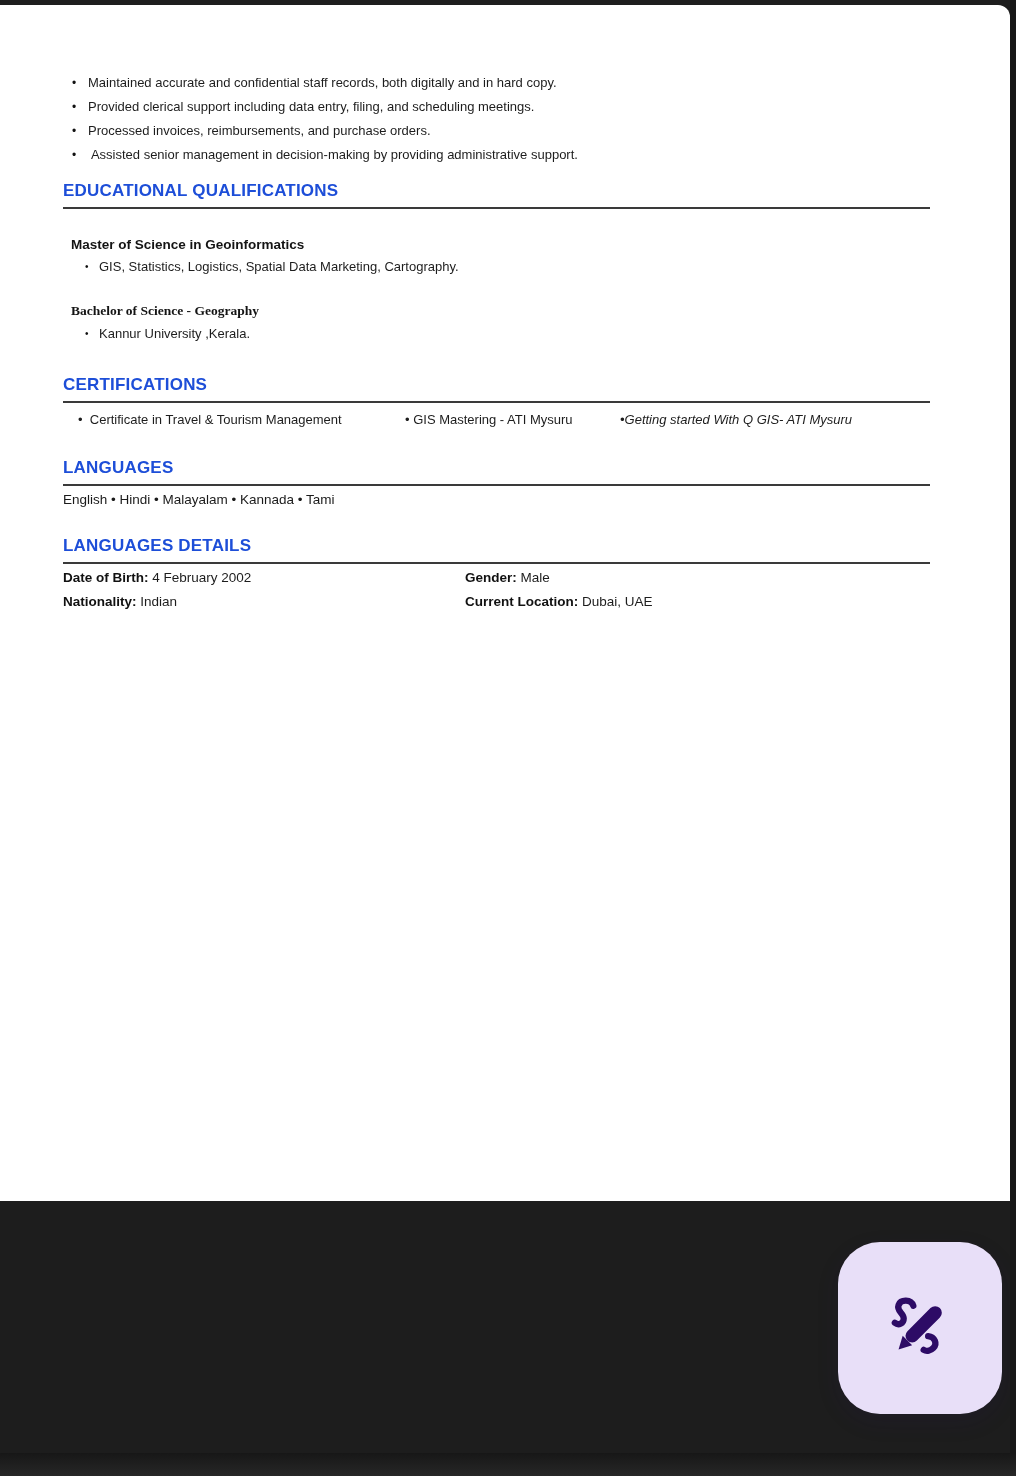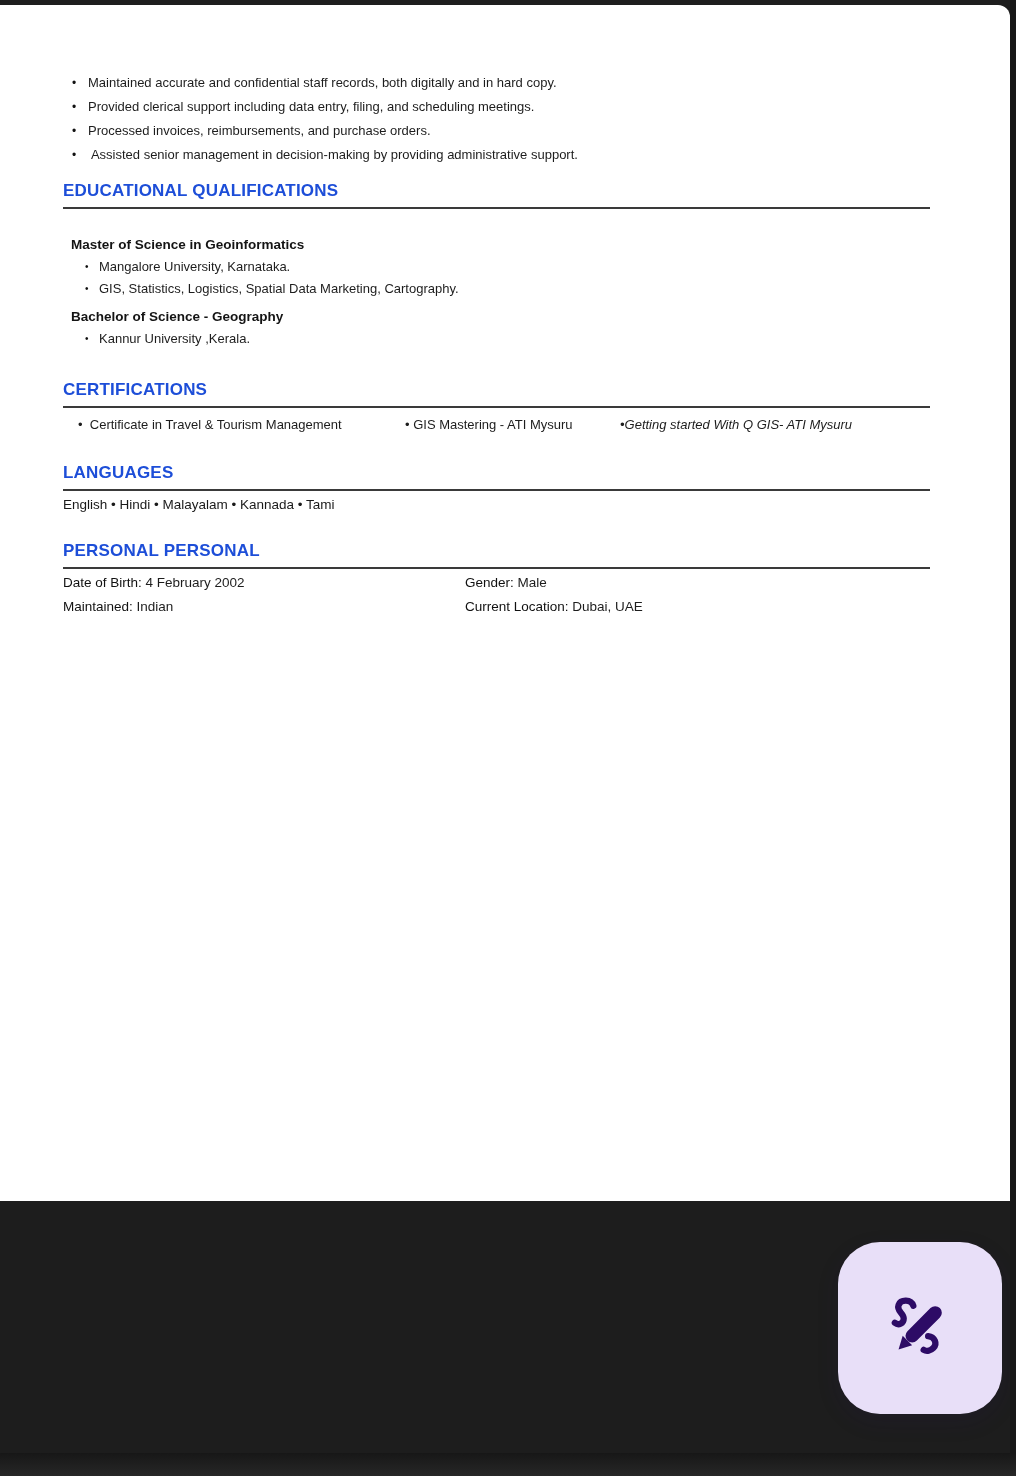--- a/index.html
+++ b/index.html
@@ -31,41 +31,41 @@
     border-bottom:2.5px solid #3a3a3a;
   }
   .sec-edu{margin-top:14px;}
   .sec-cert{margin-top:30px;}
   .sec-lang{margin-top:27px;}
   .sec-personal{margin-top:25px;}
 
   
   .degree{font-size:13.5px;font-weight:bold;color:#141414;margin:0 0 0 8px;}
   .degree.first{margin-top:28px;}
-  .degree.second{margin-top:9px;}
+  .degree.second{margin-top:25px;font-family:Liberation Serif, serif;}
   .sublist{list-style:none;margin:4px 0 0 0;padding:0 0 0 22px;}
   .sublist li{font-size:13px;line-height:22px;color:#1d1d1d;}
   .sublist .blt{width:14px;font-size:10px;vertical-align:1px;}
 
   
   .cert-row{position:relative;height:23px;font-size:13px;color:#1d1d1d;}
   .cert-row:first-of-type{margin-top:5px;}
   .cert-item{position:absolute;top:0;white-space:pre;line-height:23px;}
   .cr1 .ci1{left:15px;} .cr1 .ci2{left:282px;} .cr1 .ci3{left:507px;}
   .cr2 .ci1{left:15px;} .cr2 .ci2{left:342px;} .cr2 .ci3{left:557px;font-style:italic;}
 
   
   .lang-line{font-size:13.5px;color:#1a1a1a;margin-top:3px;line-height:22px;}
 
   
   .pd-grid{margin-top:2px;}
   .pd-row{position:relative;height:24px;font-size:13.5px;line-height:24px;color:#1d1d1d;}
   .pd-cell-l{position:absolute;left:0;top:0;}
   .pd-cell-r{position:absolute;left:402px;top:0;}
-  .pd-label{font-weight:normal;color:#111;}
+  .pd-label{font-weight:bold;color:#111;}
 
   
   .fab{
     position:absolute;left:838px;top:1242px;width:164px;height:172px;
     border:none;border-radius:42px;background:#E8DFF8;cursor:pointer;
     box-shadow:0 8px 22px rgba(40,20,90,.14);
     display:flex;align-items:center;justify-content:center;padding:0;
   }
   .fab svg{display:block;}
 </style>
@@ -80,21 +80,20 @@
         <li><span class="blt">•</span><span>Maintained accurate and confidential staff records, both digitally and in hard copy.</span></li>
         <li><span class="blt">•</span><span>Provided clerical support including data entry, filing, and scheduling meetings.</span></li>
         <li><span class="blt">•</span><span>Processed invoices, reimbursements, and purchase orders.</span></li>
         <li><span class="blt">•</span><span> Assisted senior management in decision-making by providing administrative support.</span></li>
       </ul>
 
       <section class="sec sec-edu">
         <h2 class="sec-h">EDUCATIONAL QUALIFICATIONS</h2>
         <div class="degree first">Master of Science in Geoinformatics</div>
         <ul class="sublist">
-          <li><span class="blt">•</span><span>Mangalore University, Karnataka.</span></li>
           <li><span class="blt">•</span><span>GIS, Statistics, Logistics, Spatial Data Marketing, Cartography.</span></li>
         </ul>
         <div class="degree second">Bachelor of Science - Geography</div>
         <ul class="sublist">
           <li><span class="blt">•</span><span>Kannur University ,Kerala.</span></li>
         </ul>
       </section>
 
       <section class="sec sec-cert">
         <h2 class="sec-h">CERTIFICATIONS</h2>
@@ -104,28 +103,28 @@
           <span class="cert-item ci3">•Getting started With Q GIS- ATI Mysuru</span>
         </div>
       </section>
 
       <section class="sec sec-lang">
         <h2 class="sec-h">LANGUAGES</h2>
         <div class="lang-line">English • Hindi • Malayalam • Kannada • Tami</div>
       </section>
 
       <section class="sec sec-personal">
-        <h2 class="sec-h">PERSONAL PERSONAL</h2>
+        <h2 class="sec-h">LANGUAGES DETAILS</h2>
         <div class="pd-grid">
           <div class="pd-row">
             <span class="pd-cell-l"><span class="pd-label">Date of Birth:</span><span> 4 February 2002</span></span>
             <span class="pd-cell-r"><span class="pd-label">Gender:</span><span> Male</span></span>
           </div>
           <div class="pd-row">
-            <span class="pd-cell-l"><span class="pd-label">Maintained:</span><span> Indian</span></span>
+            <span class="pd-cell-l"><span class="pd-label">Nationality:</span><span> Indian</span></span>
             <span class="pd-cell-r"><span class="pd-label">Current Location:</span><span> Dubai, UAE</span></span>
           </div>
         </div>
       </section>
 
     </div>
   </div>
 
   <button class="fab" aria-label="signature-pen-icon">
     <svg width="74" height="74" viewBox="0 0 100 100" aria-hidden="true">

